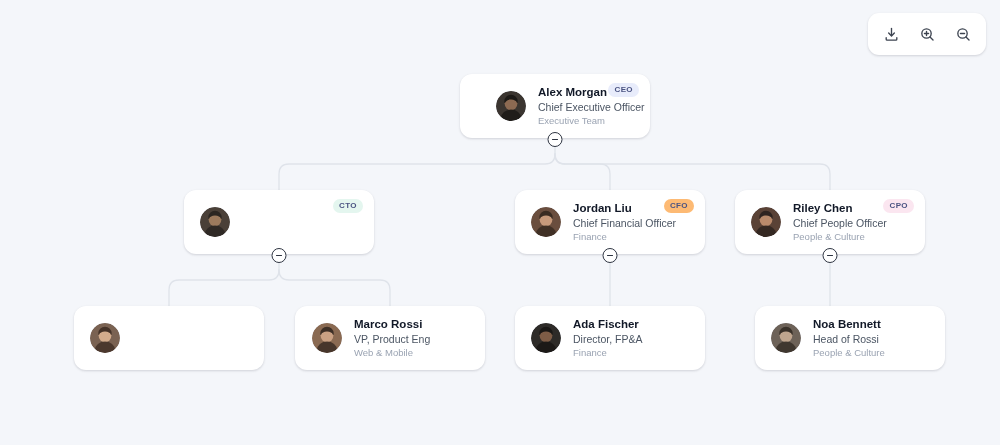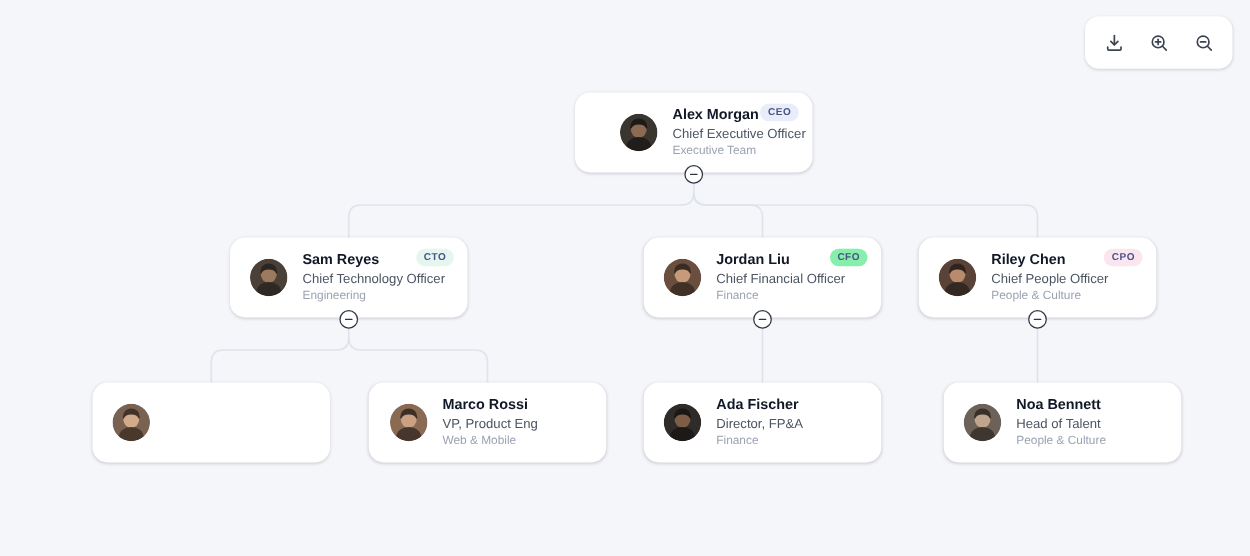--- a/index.html
+++ b/index.html
@@ -198,25 +198,20 @@
               </clipPath>
             </defs>
             <g clip-path="url(#cl1)">
               <rect width="30" height="30" fill="#4a4038"></rect>
               <ellipse cx="15" cy="12.2" rx="6.4" ry="7.1" fill="#9c7a5d"></ellipse>
               <path d="M8.2 10.5a6.8 6.8 0 0 1 13.6 0c0 1.2-.5 2-.9 1.2-.8-1.8-2.6-3.1-5.9-3.1s-5 1.3-5.9 3.1c-.4.8-.9 0-.9-1.2z" fill="#2b2622"></path>
               <ellipse cx="15" cy="27" rx="10" ry="8.4" fill="#2b2622" opacity="0.88"></ellipse>
             </g>
           </svg>
         </div>
-        <div class="node-text">
-          <div class="node-name">Sam Reyes</div>
-          <div class="node-title">Chief Technology Officer</div>
-          <div class="node-dept">Engineering</div>
-        </div>
         <span class="badge" style="background: rgb(228, 246, 239); color: rgb(74, 83, 130);">CTO</span>
         <button class="collapse-btn" title="Collapse">
           <svg width="9" height="9" viewBox="0 0 12 12">
             <path d="M2.6 6h6.8" stroke="#2f3542" stroke-width="1.4" stroke-linecap="round"></path>
           </svg>
         </button>
       </div>
       <div class="node" style="left: 515px; top: 190px; width: 190px; height: 64px;">
         <div class="avatar">
           <svg viewBox="0 0 30 30">
@@ -231,21 +226,21 @@
               <path d="M8.2 10.5a6.8 6.8 0 0 1 13.6 0c0 1.2-.5 2-.9 1.2-.8-1.8-2.6-3.1-5.9-3.1s-5 1.3-5.9 3.1c-.4.8-.9 0-.9-1.2z" fill="#3a2c22"></path>
               <ellipse cx="15" cy="27" rx="10" ry="8.4" fill="#3a2c22" opacity="0.88"></ellipse>
             </g>
           </svg>
         </div>
         <div class="node-text">
           <div class="node-name">Jordan Liu</div>
           <div class="node-title">Chief Financial Officer</div>
           <div class="node-dept">Finance</div>
         </div>
-        <span class="badge" style="background: #86efac; color: rgb(74, 83, 130);">CFO</span>
+        <span class="badge" style="background: #fdba74; color: rgb(74, 83, 130);">CFO</span>
         <button class="collapse-btn" title="Collapse">
           <svg width="9" height="9" viewBox="0 0 12 12">
             <path d="M2.6 6h6.8" stroke="#2f3542" stroke-width="1.4" stroke-linecap="round"></path>
           </svg>
         </button>
       </div>
       <div class="node" style="left: 735px; top: 190px; width: 190px; height: 64px;">
         <div class="avatar">
           <svg viewBox="0 0 30 30">
             <defs>
@@ -345,21 +340,21 @@
             <g clip-path="url(#cl7)">
               <rect width="30" height="30" fill="#6d6258"></rect>
               <ellipse cx="15" cy="12.2" rx="6.4" ry="7.1" fill="#bfa58e"></ellipse>
               <path d="M8.2 10.5a6.8 6.8 0 0 1 13.6 0c0 1.2-.5 2-.9 1.2-.8-1.8-2.6-3.1-5.9-3.1s-5 1.3-5.9 3.1c-.4.8-.9 0-.9-1.2z" fill="#393129"></path>
               <ellipse cx="15" cy="27" rx="10" ry="8.4" fill="#393129" opacity="0.88"></ellipse>
             </g>
           </svg>
         </div>
         <div class="node-text">
           <div class="node-name">Noa Bennett</div>
-          <div class="node-title">Head of Talent</div>
+          <div class="node-title">Head of Rossi</div>
           <div class="node-dept">People &amp; Culture</div>
         </div>
       </div>
     </div>
 
   <div class="toolbar">
     <button class="tool-btn" title="Download">
       <span>
         <svg width="17" height="17" viewBox="0 0 24 24" fill="none" stroke="#3c4350" stroke-width="1.9" stroke-linecap="round" stroke-linejoin="round">
           <path d="M12 3.5v10"></path>

